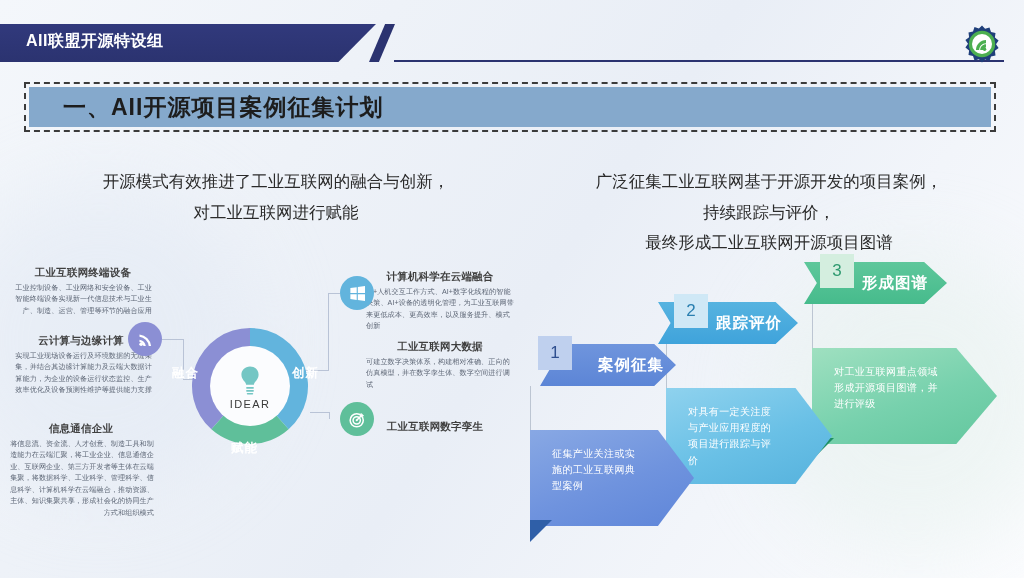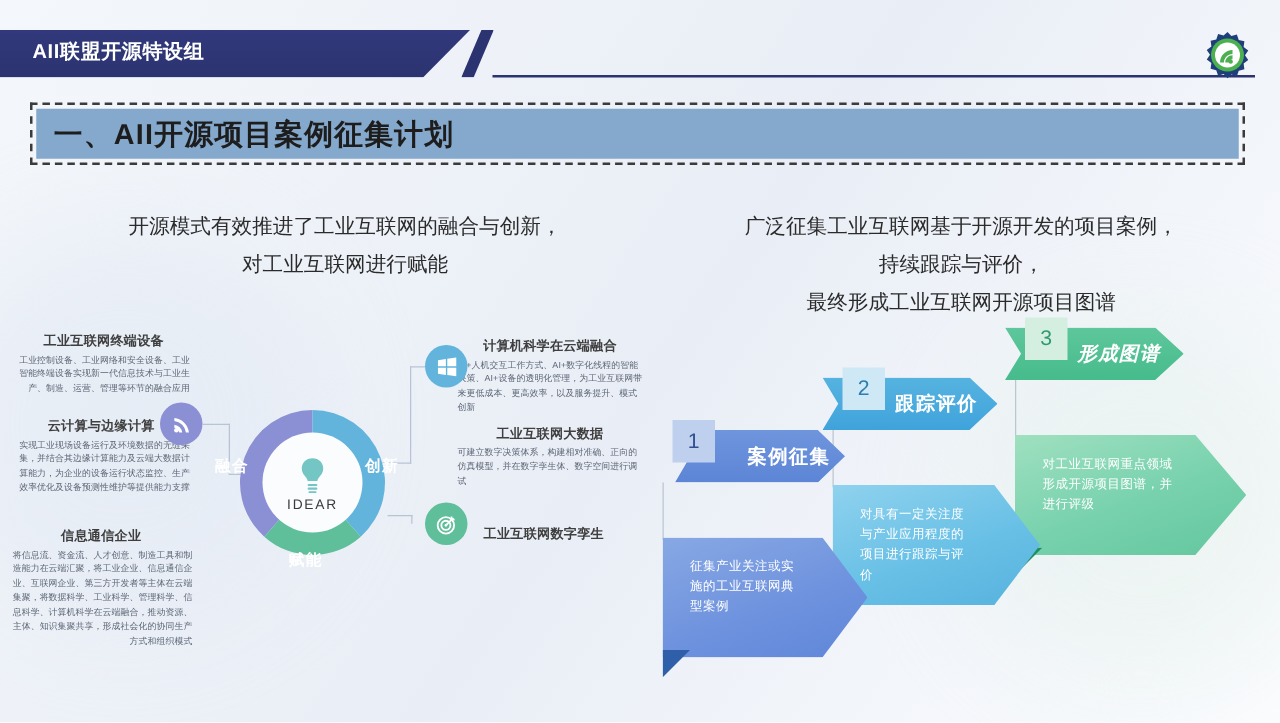--- a/index.html
+++ b/index.html
@@ -46,21 +46,21 @@
   
   .sec-title-wrap{
     position:absolute;left:24px;top:82px;width:972px;height:50px;
     border:2px dashed #3b3b3b;box-sizing:border-box;padding:3px;
   }
   .sec-title-fill{
     width:100%;height:100%;background:#85a9cc;box-sizing:border-box;
     display:flex;align-items:center;
   }
   .sec-title-txt{
-    margin-left:14px;font-size:23px;font-weight:700;color:#1d1d1d;letter-spacing:1px;
+    margin-left:34px;font-size:23px;font-weight:700;color:#1d1d1d;letter-spacing:1px;
   }
 
   
   .lead{position:absolute;text-align:center;color:#2b2b2b;font-size:16.5px;line-height:1.85;}
   .lead.l{left:36px;top:166px;width:480px;}
   .lead.r{left:530px;top:166px;width:478px;}
 
   
   .ig{position:absolute;left:0px;top:262px;width:524px;height:262px;}
   .ig .blk{position:absolute;}
@@ -125,21 +125,21 @@
          background:linear-gradient(180deg,#56b3e0 0%,#3fa3db 100%);}
   .s2-num{left:150px;top:32px;background:#cfe8f6;color:#2a7fb0;}
   .s2-body{left:142px;top:126px;width:166px;height:96px;
     background:linear-gradient(160deg,#8fd2ee 0%,#69c0e6 55%,#56b2dd 100%);
     clip-path:polygon(0 0, 78% 0, 100% 50%, 78% 100%, 0 100%);}
   .s2-fold{left:142px;top:216px;background:#1d7fae;
     clip-path:polygon(0 0, 100% 0, 0 100%);}
   .s2-stem{left:142px;top:82px;height:46px;}
   
   .s3-hd{left:280px;top:0px;width:143px;
-         background:linear-gradient(180deg,#5ec79b 0%,#46bb8c 100%);font-style:italic;}
+         background:linear-gradient(180deg,#5ec79b 0%,#46bb8c 100%);}
   .s3-num{left:296px;top:-8px;background:#d4eedf;color:#2f9a70;}
   .s3-body{left:288px;top:86px;width:185px;height:96px;
     background:linear-gradient(160deg,#9fe0c0 0%,#77d1ad 55%,#63c79e 100%);
     clip-path:polygon(0 0, 78% 0, 100% 50%, 78% 100%, 0 100%);}
   .s3-fold{left:288px;top:176px;background:#1f8f63;
     clip-path:polygon(0 0, 100% 0, 0 100%);}
   .s3-stem{left:288px;top:42px;height:46px;}
 </style>
 </head>
 <body>

